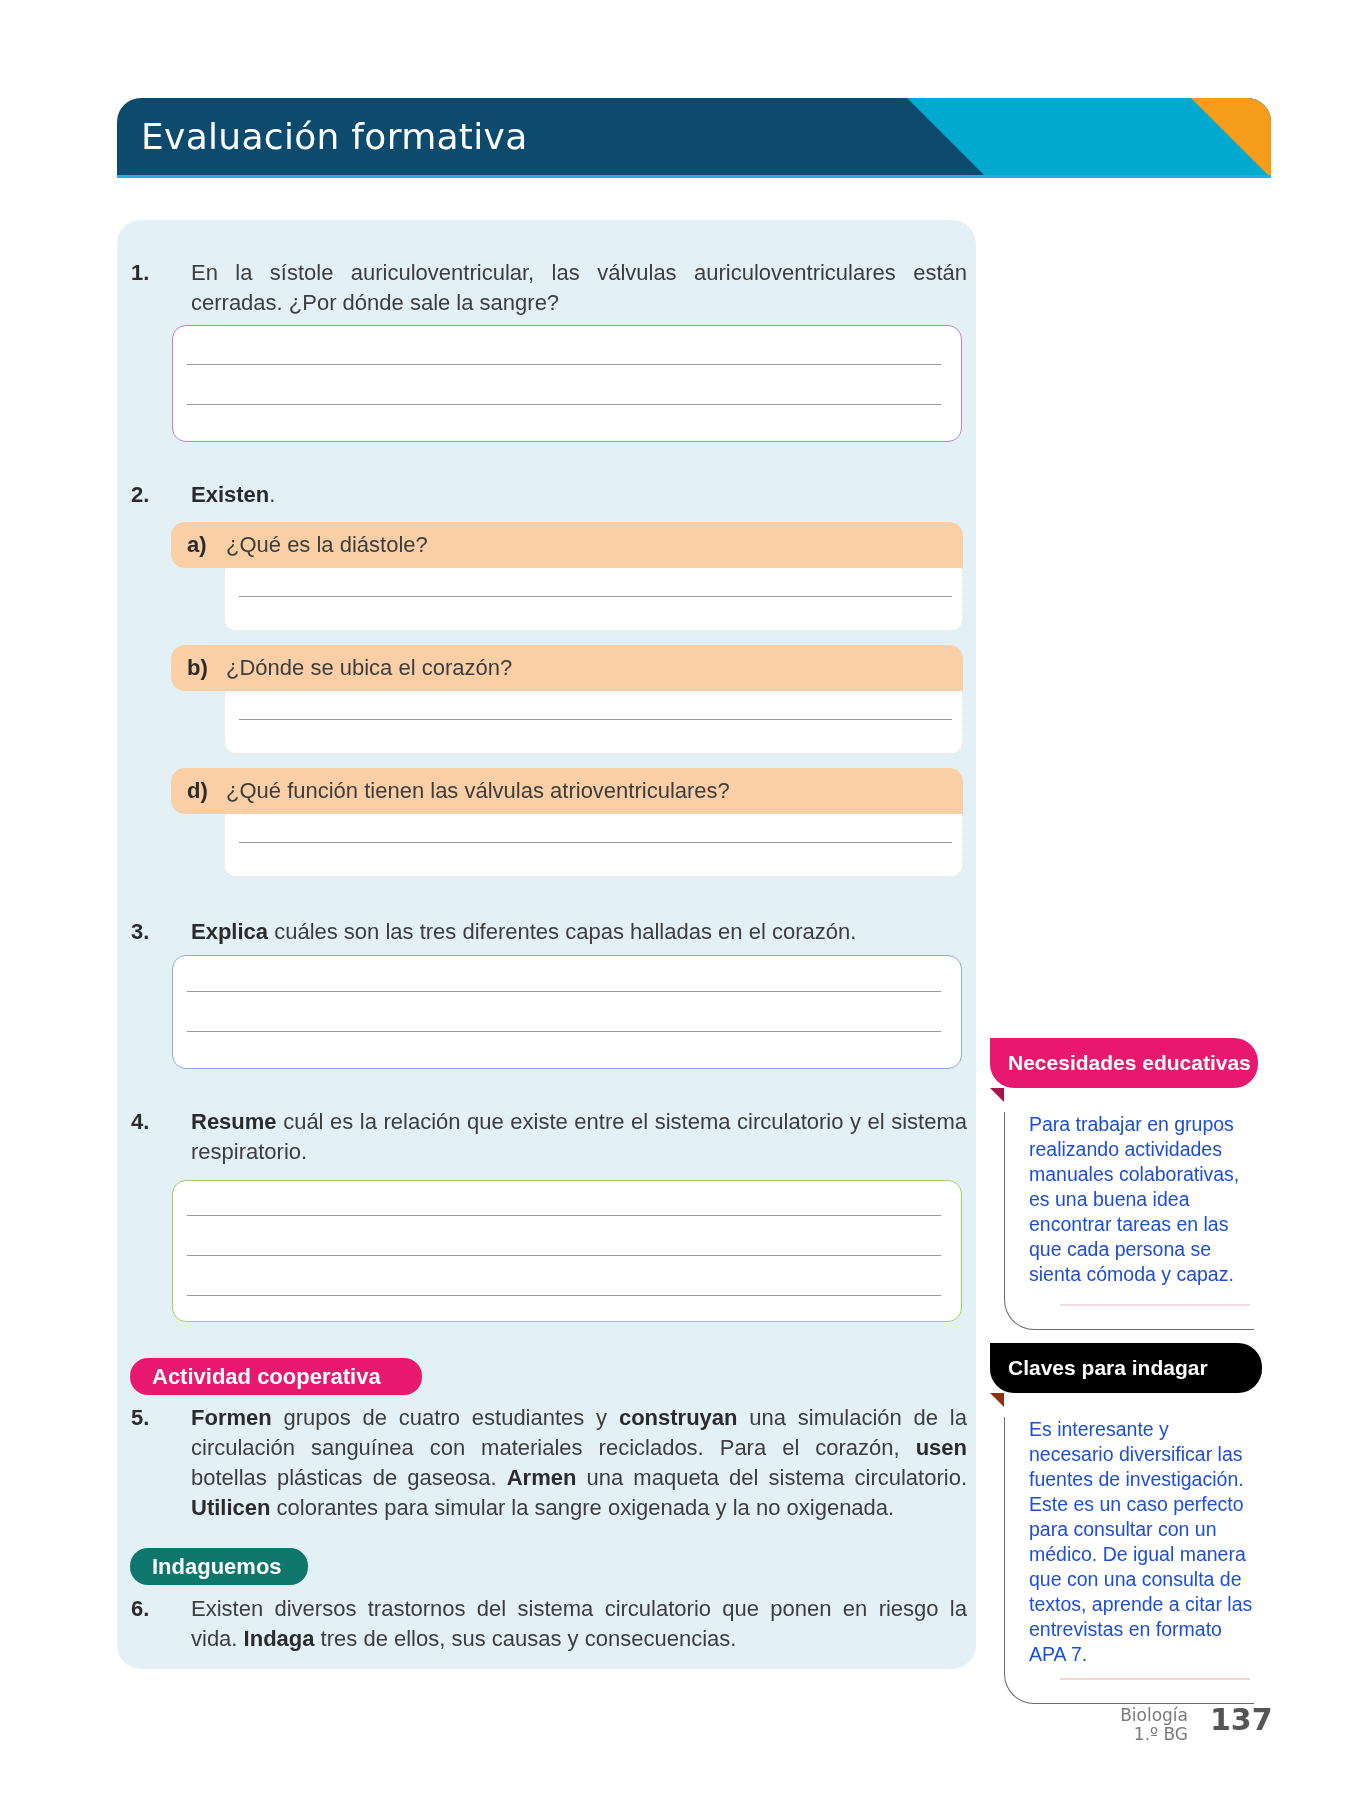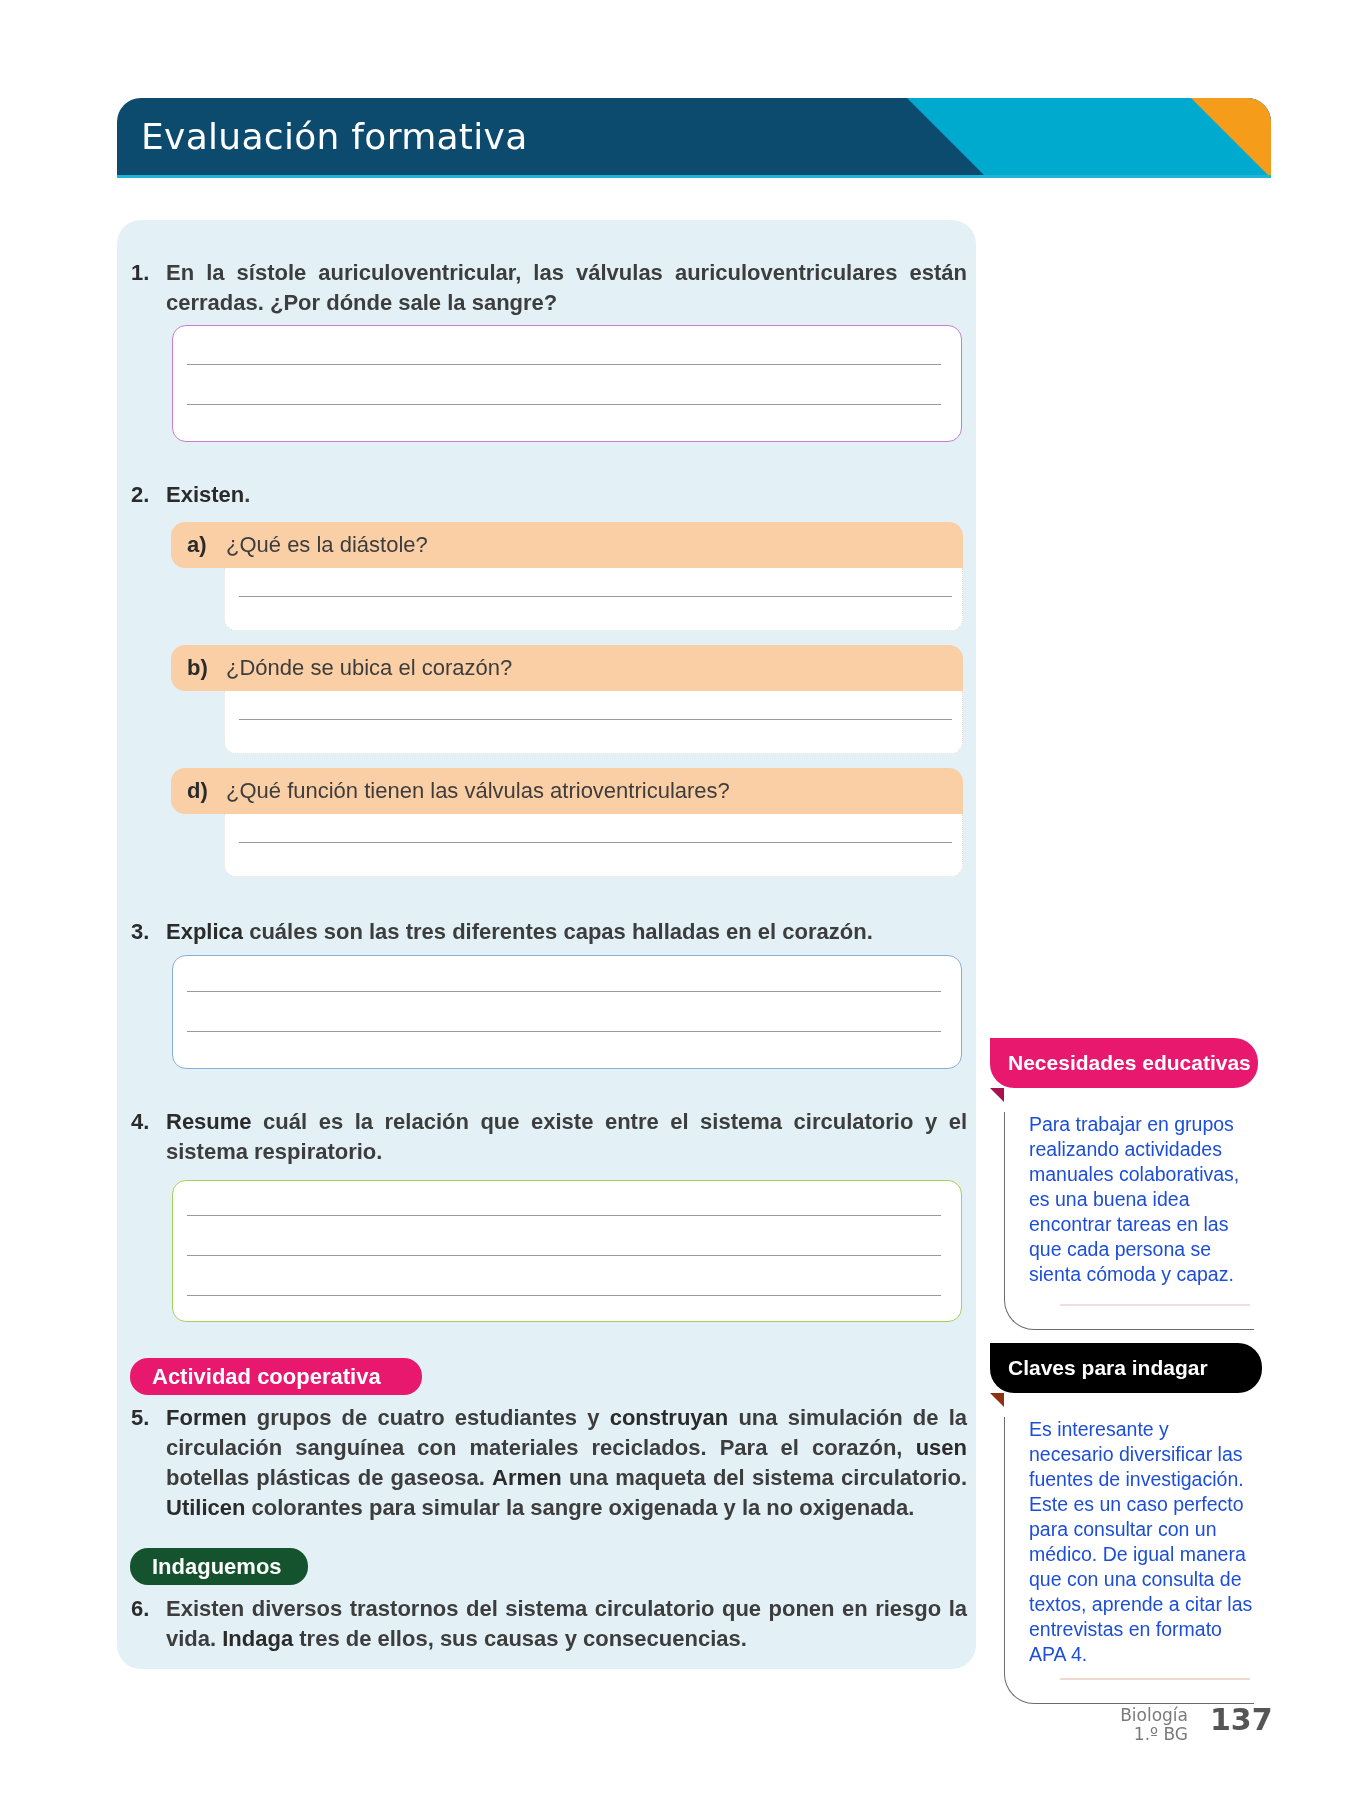--- a/index.html
+++ b/index.html
@@ -37,21 +37,21 @@
   
   .panel {
     position: absolute; left: 117px; top: 220px; width: 859px; height: 1449px;
     background: #e3f1f6; border-radius: 24px;
   }
   .q {
     position: absolute; left: 131px; width: 836px;
     font-size: 22px; line-height: 30px; color: #3d3d3d;
   }
   .q .num { position: absolute; left: 0; top: 0; font-weight: bold; color: #2b2b2b; }
-  .q .body { display: block; margin-left: 35px; text-align: justify; font-weight: bold; }
+  .q .body { display: block; margin-left: 60px; text-align: justify; }
   .q b { color: #2b2b2b; }
 
   .answer-box {
     position: absolute; left: 172px; width: 790px; background: #ffffff;
     border: 1.5px solid; border-radius: 14px;
   }
   .answer-line { position: absolute; left: 14px; right: 20px; height: 0; border-top: 1.5px solid #9a9a9a; }
 
   .sub-tab {
     position: absolute; left: 171px; width: 792px; height: 46px;
@@ -169,34 +169,34 @@
   <div class="answer-line" style="top:114px;"></div>
 </div>
 
 <div class="pill" style="left:130px; top:1358px; width:292px; background:#e8186e;">Actividad cooperativa</div>
 
 <div class="q" style="top:1403px;">
   <span class="num">5.</span>
   <span class="body"><b>Formen</b><span> grupos de cuatro estudiantes y </span><b>construyan</b><span> una simulación de la circulación sanguínea con materiales reciclados. Para el corazón, </span><b>usen</b><span> botellas plásticas de gaseosa. </span><b>Armen</b><span> una maqueta del sistema circulatorio. </span><b>Utilicen</b><span> colorantes para simular la sangre oxigenada y la no oxigenada.</span></span>
 </div>
 
-<div class="pill" style="left:130px; top:1548px; width:178px; background:#14532d;">Indaguemos</div>
+<div class="pill" style="left:130px; top:1548px; width:178px; background:#0f766e;">Indaguemos</div>
 
 <div class="q" style="top:1594px;">
   <span class="num">6.</span>
   <span class="body"><span>Existen diversos trastornos del sistema circulatorio que ponen en riesgo la vida. </span><b>Indaga</b><span> tres de ellos, sus causas y consecuencias.</span></span>
 </div>
 
 <div class="card-head" style="top:1038px; width:268px; background:#e8186e;">Necesidades educativas</div>
 <div class="card-fold" style="top:1088px; background:#a8124f;"></div>
 <div class="card-body" style="top:1088px; height:218px;">Para trabajar en grupos realizando actividades manuales colaborativas, es una buena idea encontrar tareas en las que cada persona se sienta cómoda y capaz.</div>
 <div class="card-bottom-fade" style="top:1304px; background:#f2dbe5;"></div>
 
 <div class="card-head" style="top:1343px; width:272px; background:#000000;">Claves para indagar</div>
 <div class="card-fold" style="top:1393px; background:#8c3212;"></div>
-<div class="card-body" style="top:1393px; height:287px;">Es interesante y necesario diversificar las fuentes de investigación. Este es un caso perfecto para consultar con un médico. De igual manera que con una consulta de textos, aprende a citar las entrevistas en formato APA 4.</div>
+<div class="card-body" style="top:1393px; height:287px;">Es interesante y necesario diversificar las fuentes de investigación. Este es un caso perfecto para consultar con un médico. De igual manera que con una consulta de textos, aprende a citar las entrevistas en formato APA 7.</div>
 <div class="card-bottom-fade" style="top:1678px; background:#efd9cf;"></div>
 
 <div class="footer-subject">
   <div>Biología</div>
   <div>1.º BG</div>
 </div>
 <div class="footer-page">137</div>
 
 </body></html>

